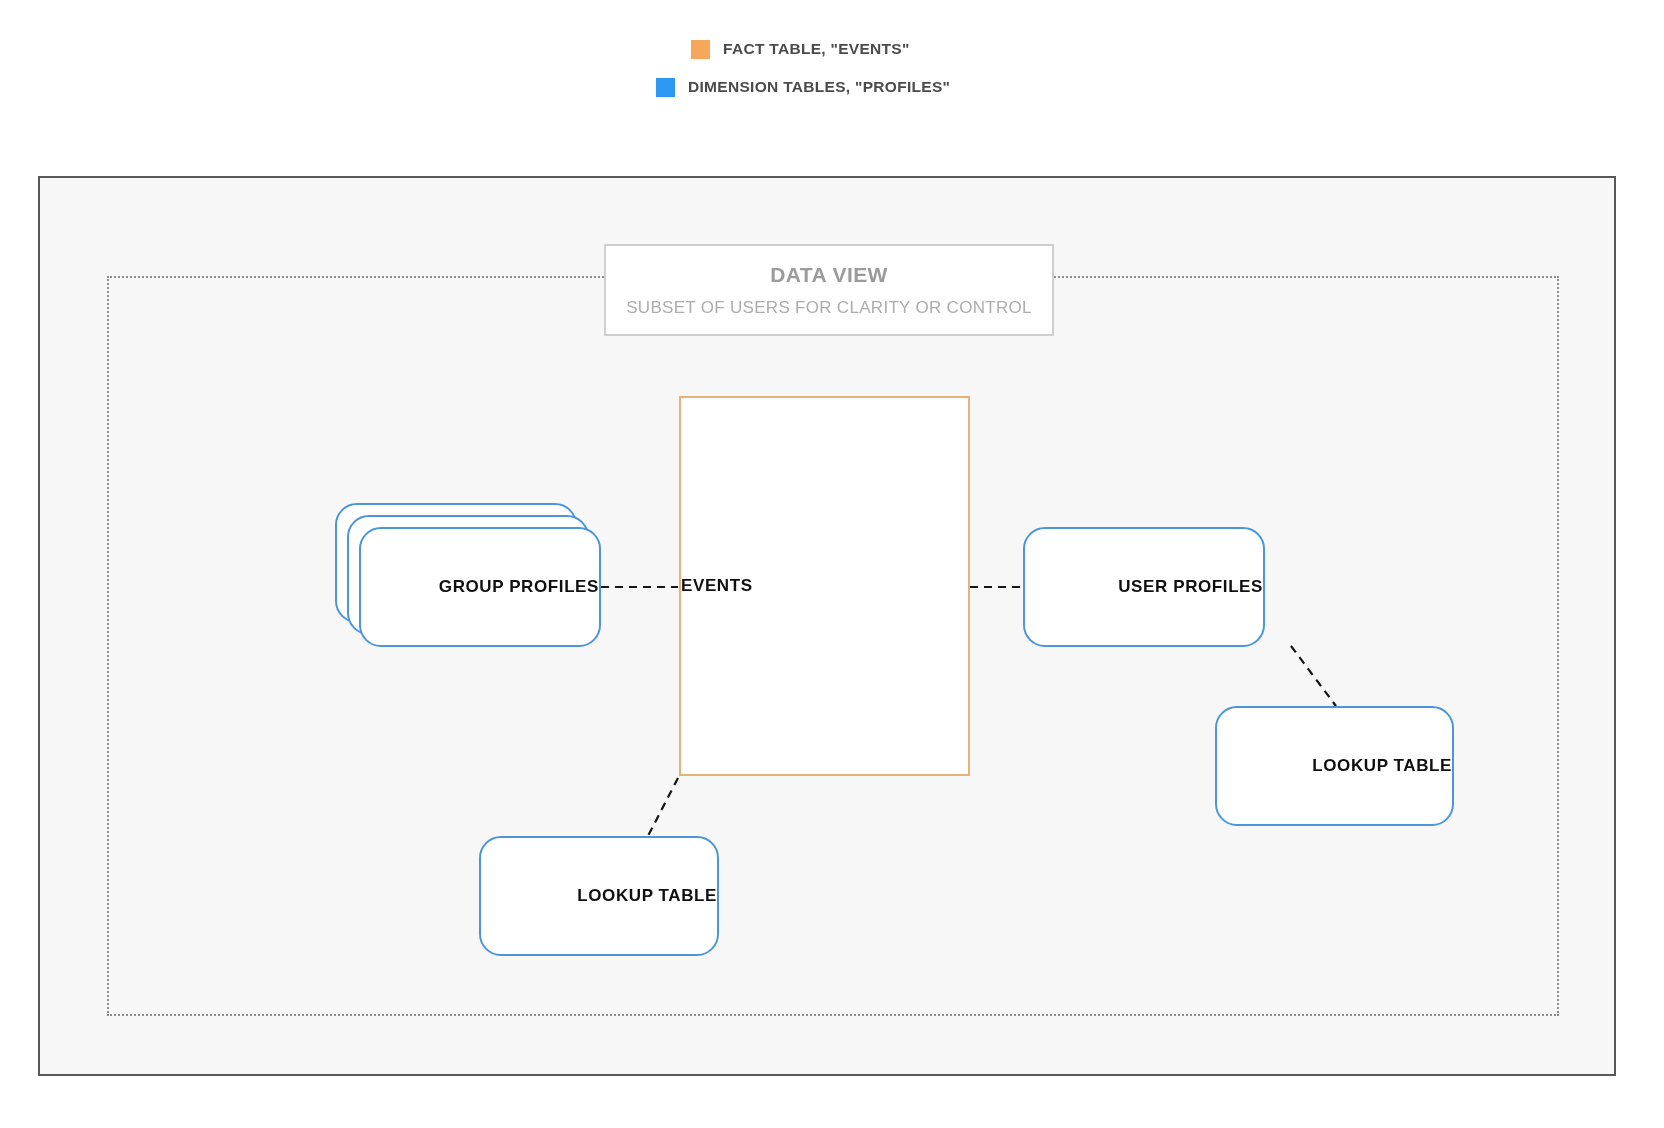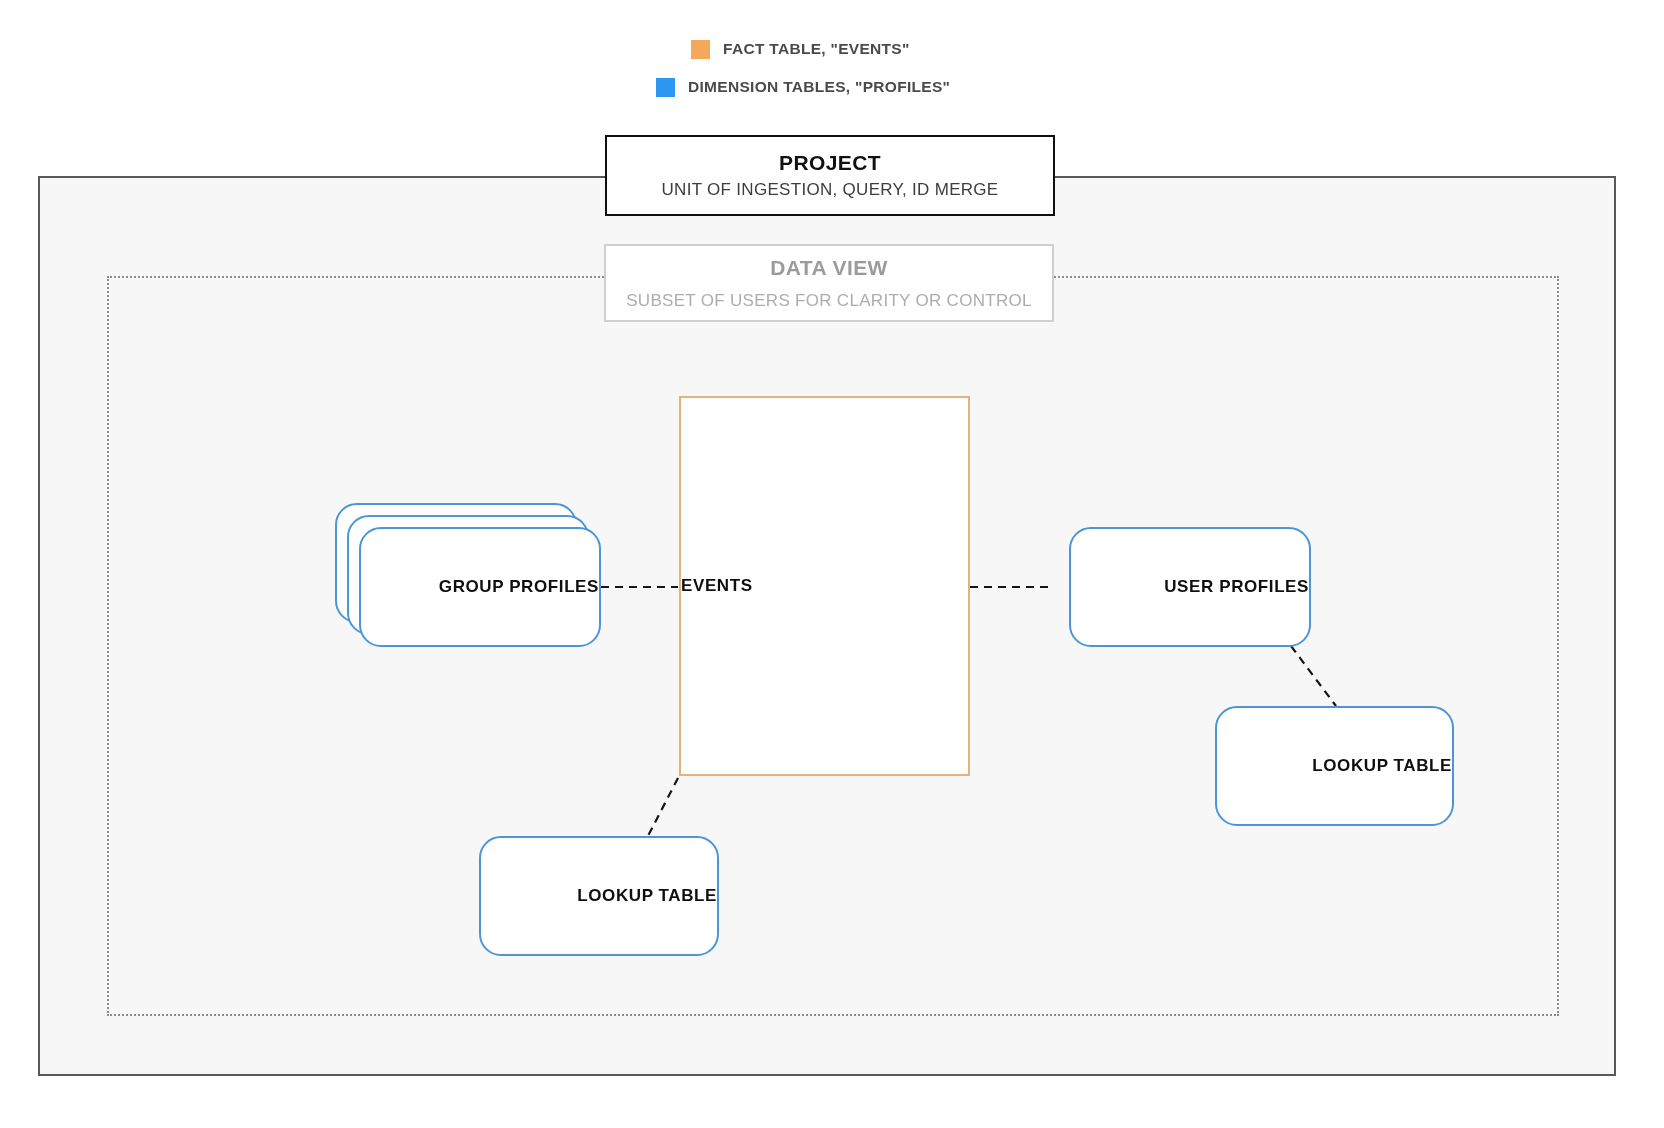--- a/index.html
+++ b/index.html
@@ -80,21 +80,21 @@
     letter-spacing: 0.4px;
   }
   .project-box .tb-subtitle {
     margin-top: 5px;
     font-size: 17px;
     color: #3D3D3D;
     letter-spacing: 0.3px;
   }
   .dataview-box {
     left: 604px; top: 244px;
-    height: 78px;
+    height: 92px;
     border: 2px solid #CFCFCF;
   }
   .dataview-box .tb-title {
     font-size: 21px;
     font-weight: bold;
     color: #9B9B9B;
     letter-spacing: 0.4px;
   }
   .dataview-box .tb-subtitle {
     margin-top: 11px;
@@ -141,21 +141,21 @@
     border: 2px solid #4B96D8;
     border-radius: 22px;
     box-sizing: border-box;
     display: flex;
     align-items: center;
     justify-content: flex-end;
   }
   .gp-back { left: 335px; top: 503px; }
   .gp-mid  { left: 347px; top: 515px; }
   .gp-front{ left: 359px; top: 527px; }
-  .user-profiles { left: 1069px; top: 527px; }
+  .user-profiles { left: 1023px; top: 527px; }
   .lookup-right  { left: 1215px; top: 706px; width: 239px; }
   .lookup-bottom { left: 479px;  top: 836px; width: 240px; }
 </style>
 </head>
 <body>
 
 <div class="canvas">
 
   <div class="outer-rect"></div>
 
@@ -170,24 +170,20 @@
 
   <div class="legend-row fact">
     <span class="swatch fact"></span>
     <span class="legend-label">FACT TABLE, "EVENTS"</span>
   </div>
   <div class="legend-row dimension">
     <span class="swatch dimension"></span>
     <span class="legend-label">DIMENSION TABLES, "PROFILES"</span>
   </div>
 
-  <div class="title-box project-box">
-    <div class="tb-title">PROJECT</div>
-    <div class="tb-subtitle">UNIT OF INGESTION, QUERY, ID MERGE</div>
-  </div>
 
   <div class="title-box dataview-box">
     <div class="tb-title">DATA VIEW</div>
     <div class="tb-subtitle">SUBSET OF USERS FOR CLARITY OR CONTROL</div>
   </div>
 
   <div class="events-box">
     <span class="node-label">EVENTS</span>
   </div>
 

